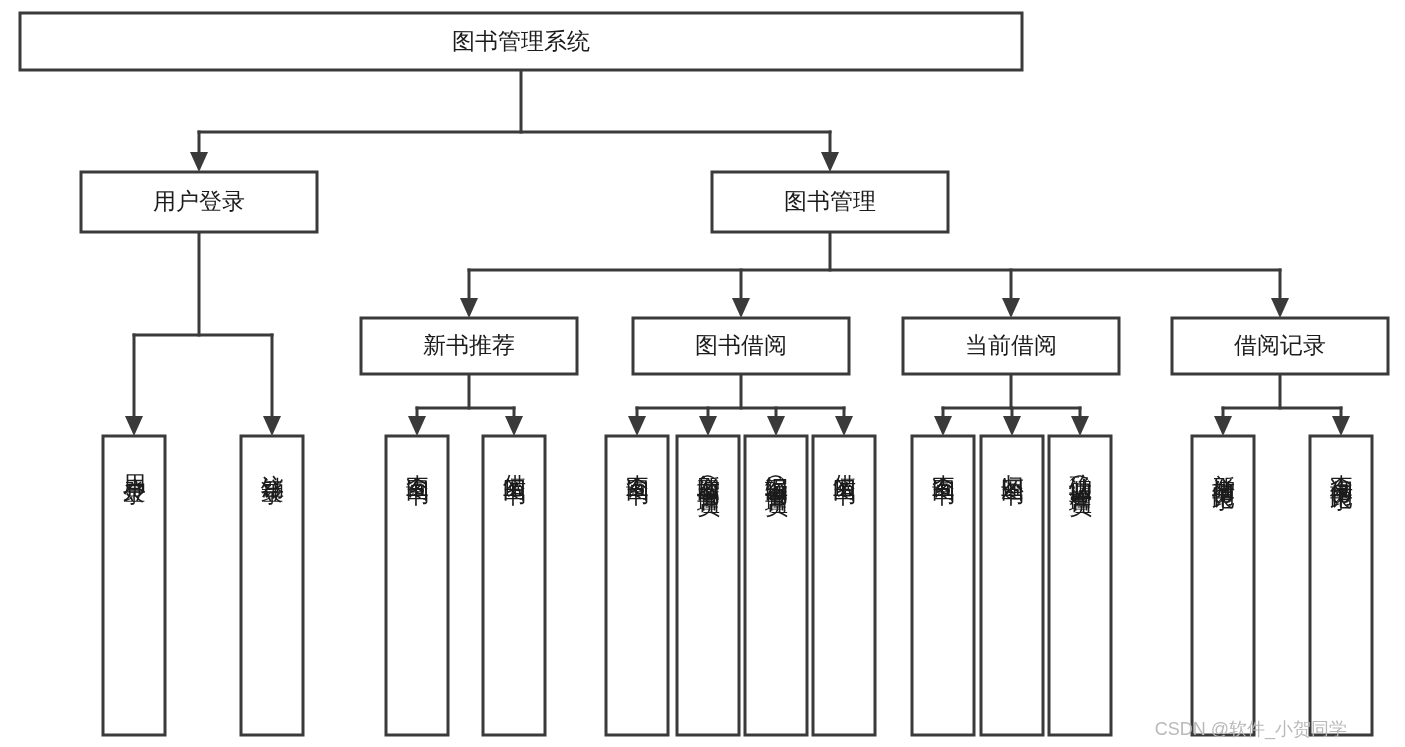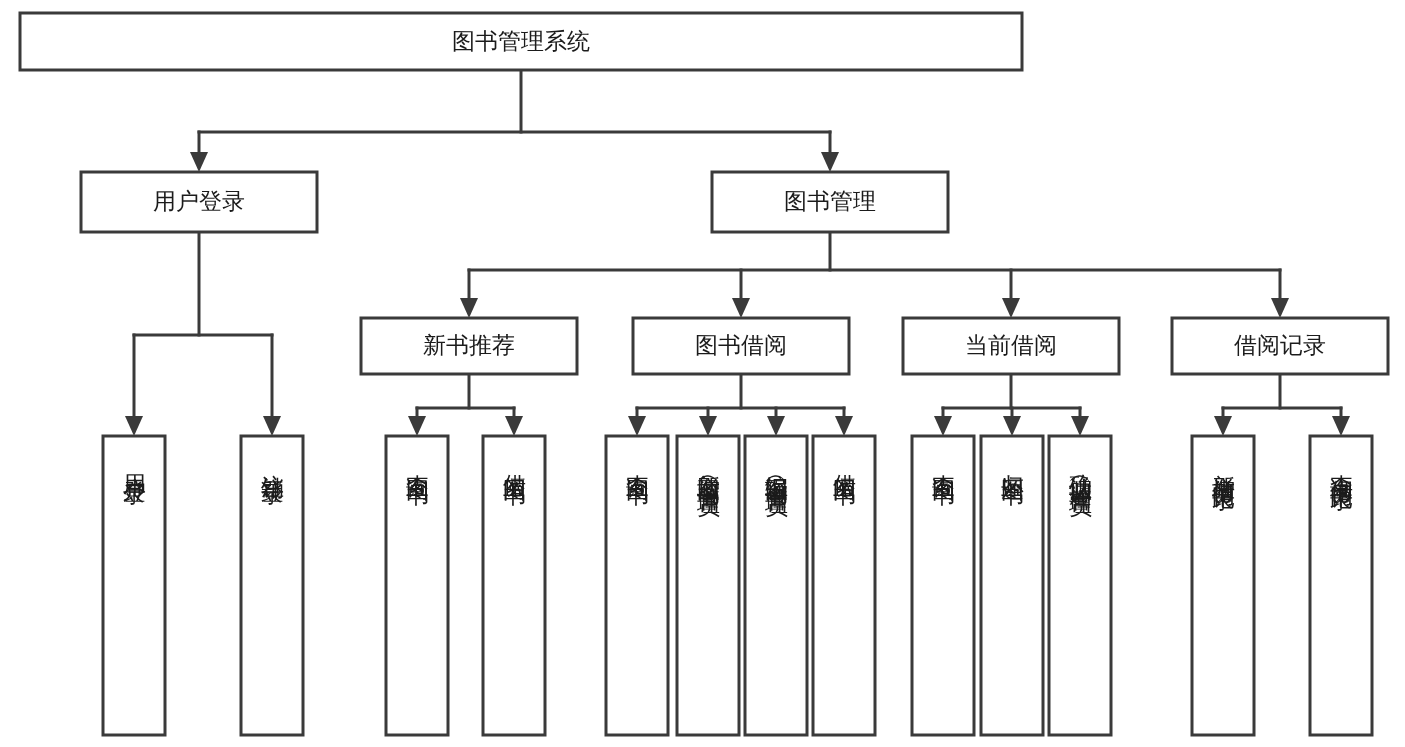--- a/index.html
+++ b/index.html
@@ -203,13 +203,14 @@
         <g>
           <rect x="1192" y="436" width="62" height="299" class="node-rect"></rect>
           <text x="1224" y="456" class="node-label-v">新增借阅记录</text>
         </g>
         <g>
           <rect x="1310" y="436" width="62" height="299" class="node-rect"></rect>
           <text x="1342" y="456" class="node-label-v">查询借阅记录</text>
         </g>
       </g>
   </svg>
+  <div class="watermark">CSDN @软件_小贺同学</div>
 </div>
 
 </body></html>

